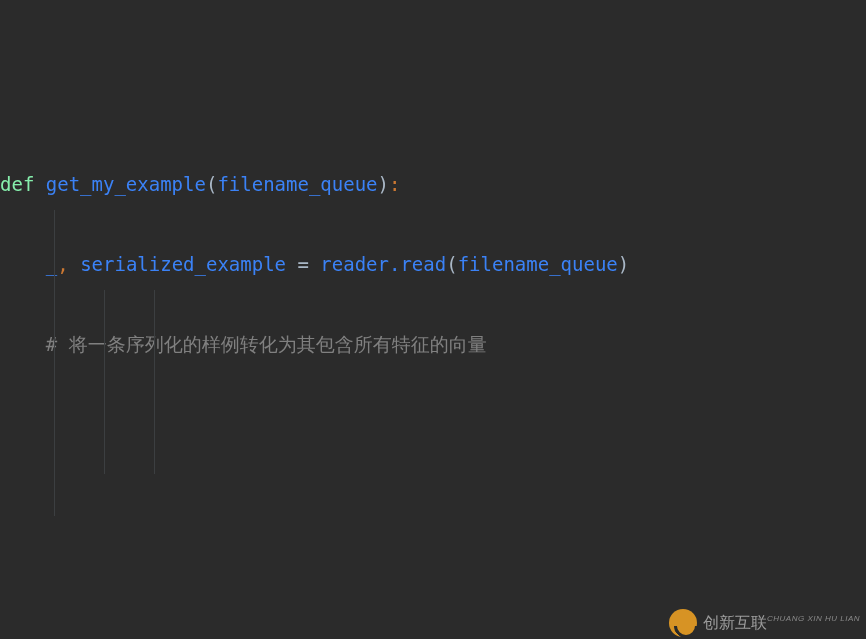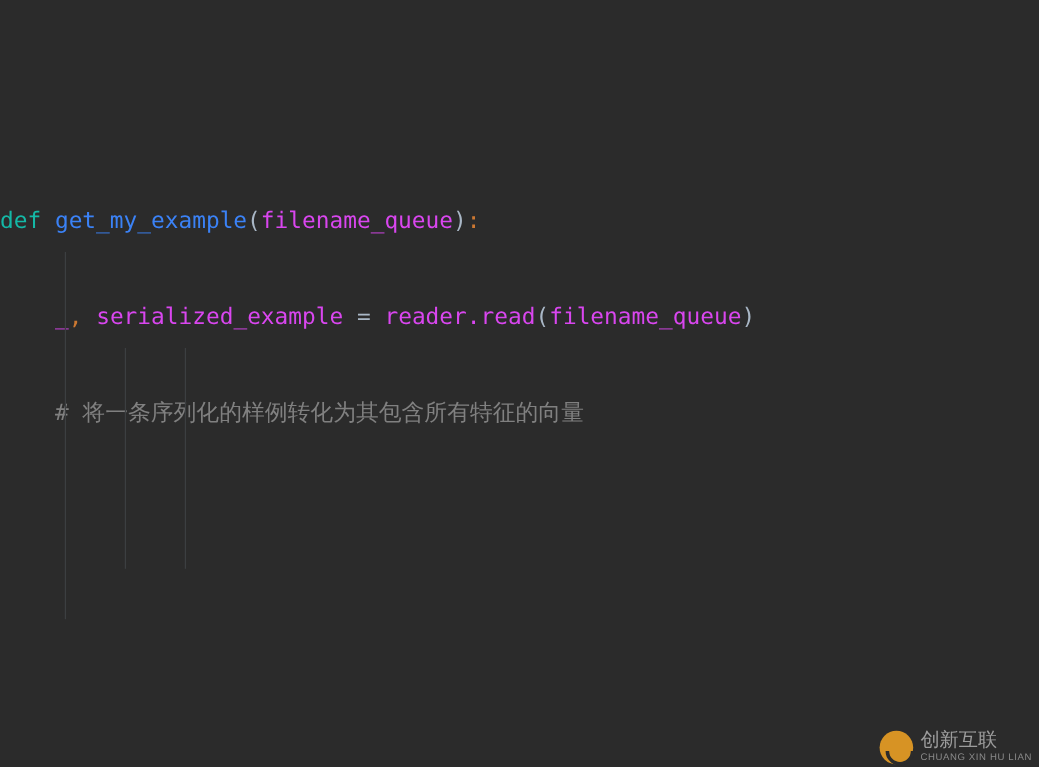--- a/index.html
+++ b/index.html
@@ -15,27 +15,27 @@
     color: #a9b7c6;
   }
   .editor {
     position: relative;
     width: 866px;
     height: 639px;
     white-space: pre;
     padding-top: 4px;
   }
   .line { white-space: pre; }
-  .kw { color: #14b8a6; }          
+  .kw { color: #86efac; }          
   .fn { color: #3b82f6; }          
   .paren { color: #a9b7c6; }
   .punct { color: #cc7832; }       
   .op { color: #a9b7c6; }          
   .comment { color: #808080; }
-  .ident { color: #d946ef; }
+  .ident { color: #3b82f6; }
   
   
   .guides {
     position: absolute;
     top: 0;
     left: 0;
     width: 100%;
     height: 100%;
     pointer-events: none;
   }
@@ -64,22 +64,22 @@
   .watermark .logo .inner {
     position: absolute;
     top: 5px; left: 5px;
     width: 18px; height: 18px;
     border: 3px solid #2b2b2b;
     border-left-color: transparent;
     border-top-color: transparent;
     border-radius: 50%;
     transform: rotate(45deg);
   }
-  .watermark .txt { display:flex; flex-direction:column; line-height:1.05; }
-  .watermark .sub { font-size: 8px; letter-spacing: 0.5px; color:#9a9a9a; }
+  .watermark .txt { display:flex; flex-direction:row; line-height:1.05; }
+  .watermark .sub { font-size: 8px; letter-spacing: 0.5px; color:#9a9a9a;font-style:italic; }
 </style>
 </head>
 <body>
 
 <div class="editor">
 
 <div class="guides">
   <div class="guide" style="left:54px; top:210px; height:306px"></div>
   <div class="guide" style="left:104px; top:290px; height:184px"></div>
   <div class="guide" style="left:154px; top:290px; height:184px"></div>

